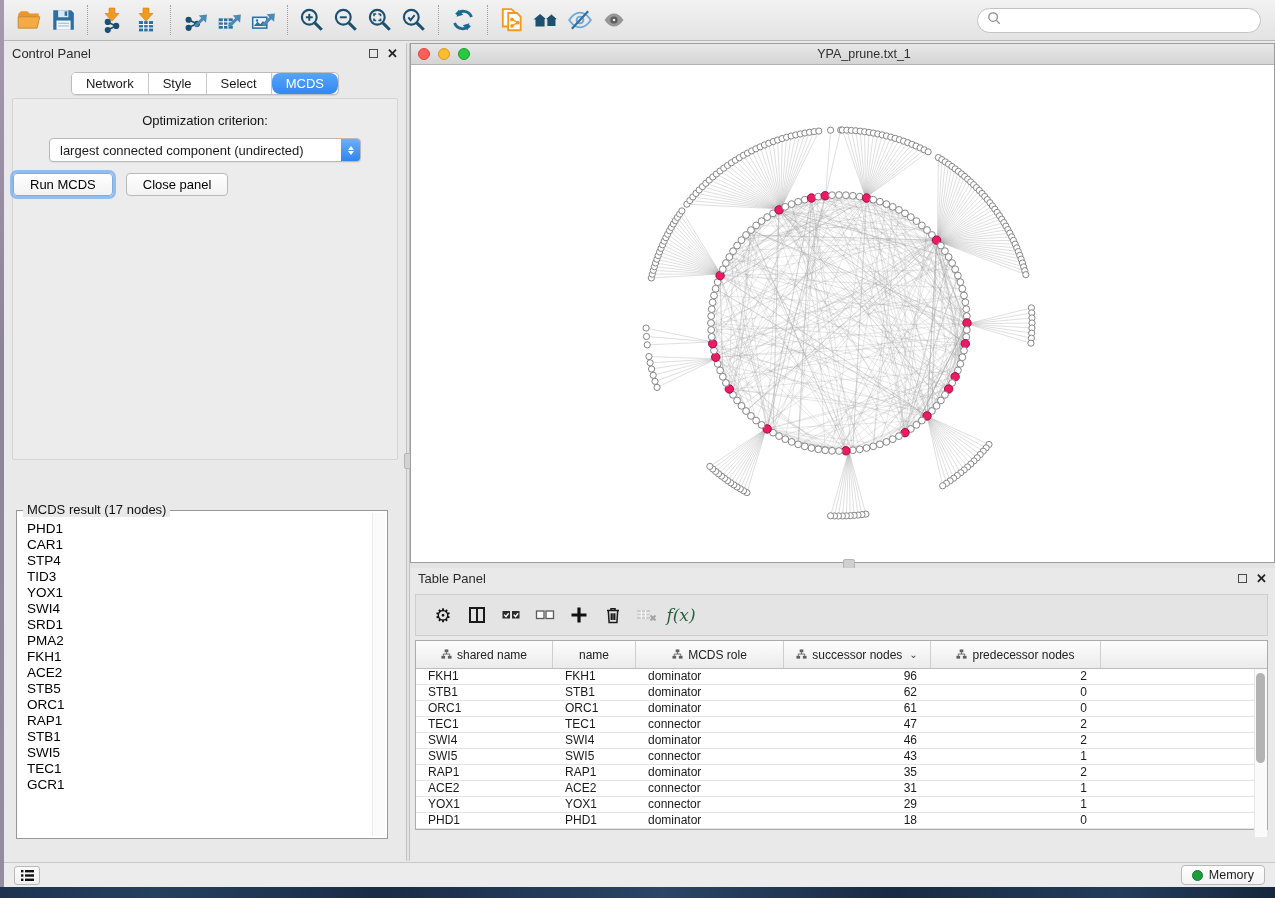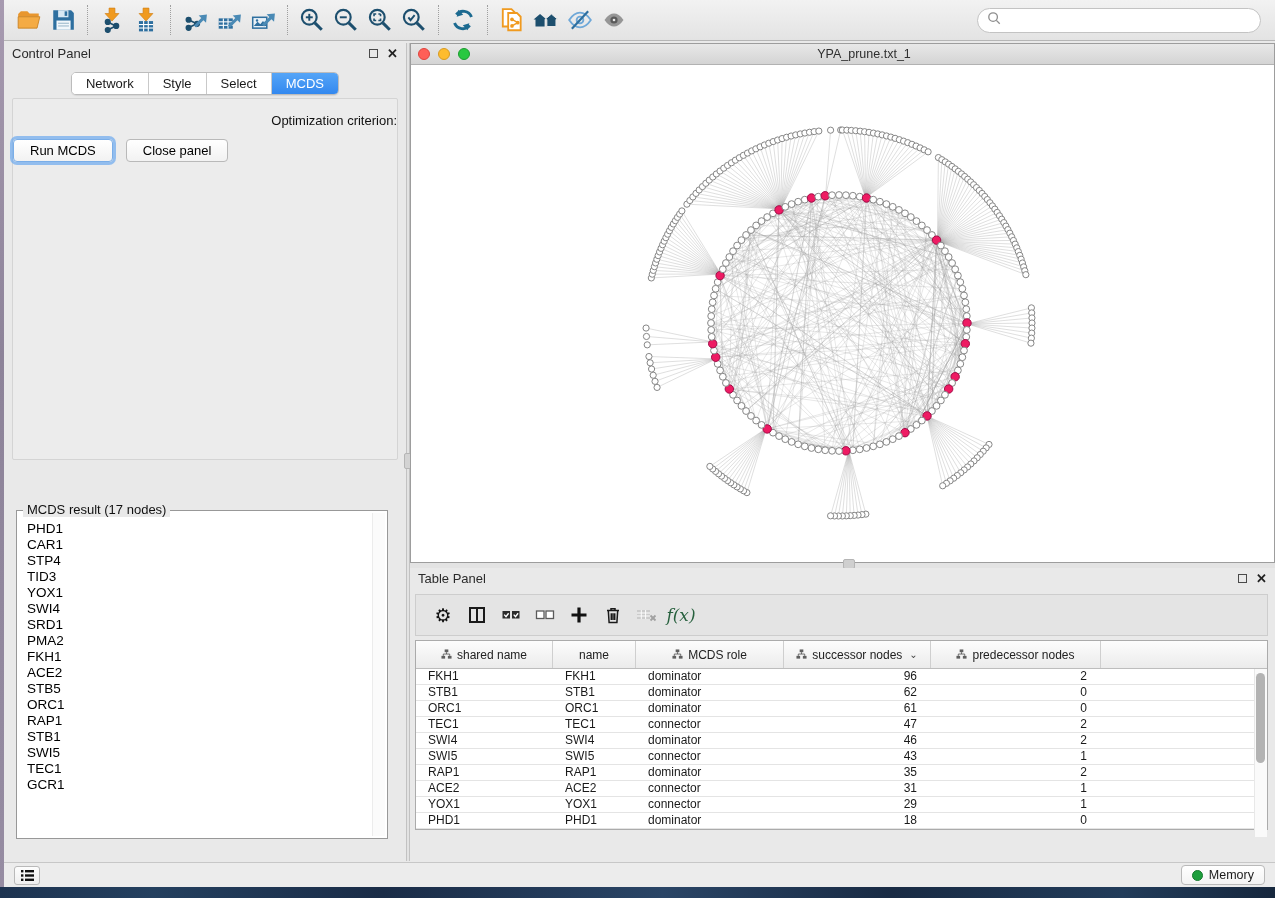--- a/index.html
+++ b/index.html
@@ -29,25 +29,25 @@
   .panel-ctrls { margin-left:auto; display:flex; align-items:center; gap:9px; }
   .float-btn { width:9px; height:9px; border:1.5px solid #4a4a4a; display:inline-block; cursor:pointer; }
   .close-btn { font-size:13px; font-weight:bold; color:#222; cursor:pointer; line-height:9px; }
 
   
   .control-panel { position:absolute; top:43px; left:4px; width:402px; bottom:37px; background:#e9e9e9; }
   .ctab-row { display:flex; justify-content:center; margin-top:8px; }
   .seg-group { display:flex; background:#fff; border:1px solid #bcbcbc; border-radius:5px; overflow:hidden;
     box-shadow:0 1px 1px rgba(0,0,0,.08); }
   .seg { padding:3px 14px; font-size:13px; color:#1a1a1a; border-right:1px solid #c9c9c9; cursor:pointer; background:#fff; }
-  .seg:last-child { border-right:none; }
+  .seg:last-child { border-right:none;border-radius:8px; }
   .seg.active { background:linear-gradient(#55a5f7,#3388ef); color:#fff; }
   .cp-body { position:absolute; top:55px; left:8px; right:8px; height:362px; background:#ececec;
     border:1px solid #d4d4d4; border-radius:2px; padding-top:14px; }
-  .opt-label { text-align:right; font-size:13px; color:#111; }
+  .opt-label { text-align:center; font-size:13px; color:#111; }
   .dropdown { margin:10px auto 0; width:312px; height:24px; background:#fff; border:1px solid #b9b9b9;
     border-radius:4px; display:flex; align-items:center; cursor:pointer; box-shadow:0 1px 1px rgba(0,0,0,.06); }
   .dropdown-text { flex:1; padding:0 10px; font-size:13px; white-space:nowrap; overflow:hidden; }
   .dropdown-stepper { width:19px; height:22px; border-radius:0 3px 3px 0; background:linear-gradient(#6cb0f8,#2f84ee);
     display:flex; flex-direction:column; align-items:center; justify-content:center; gap:1px; }
   .dropdown-stepper span { width:0; height:0; border-left:3.5px solid transparent; border-right:3.5px solid transparent; }
   .arr-up { border-bottom:4px solid #fff; }
   .arr-dn { border-top:4px solid #fff; }
   .btn-row { display:flex; justify-content:flex-start; gap:13px; margin-top:11px; }
   .mac-btn { height:23px; padding:0 16px; background:linear-gradient(#fff,#f2f2f2); border:1px solid #b9b9b9;
@@ -313,20 +313,27 @@
     <div class="ctab-row">
       <div class="seg-group" id="control-tabs">
           <div class="seg">Network</div>
           <div class="seg">Style</div>
           <div class="seg">Select</div>
           <div class="seg active">MCDS</div>
         </div>
     </div>
     <div class="cp-body">
       <div class="opt-label">Optimization criterion:</div>
+      <div class="dropdown">
+        <span class="dropdown-text">largest connected component (undirected)</span>
+        <span class="dropdown-stepper">
+            <span class="arr-up"></span>
+            <span class="arr-dn"></span>
+          </span>
+      </div>
       <div class="btn-row">
         <button class="mac-btn focused">Run MCDS</button>
         <button class="mac-btn">Close panel</button>
       </div>
     </div>
     <div class="resultbox">
       <span class="legend">MCDS result (17 nodes)</span>
       <div class="result-list" id="result-list">
           <div class="result-item">PHD1</div>
           <div class="result-item">CAR1</div>

